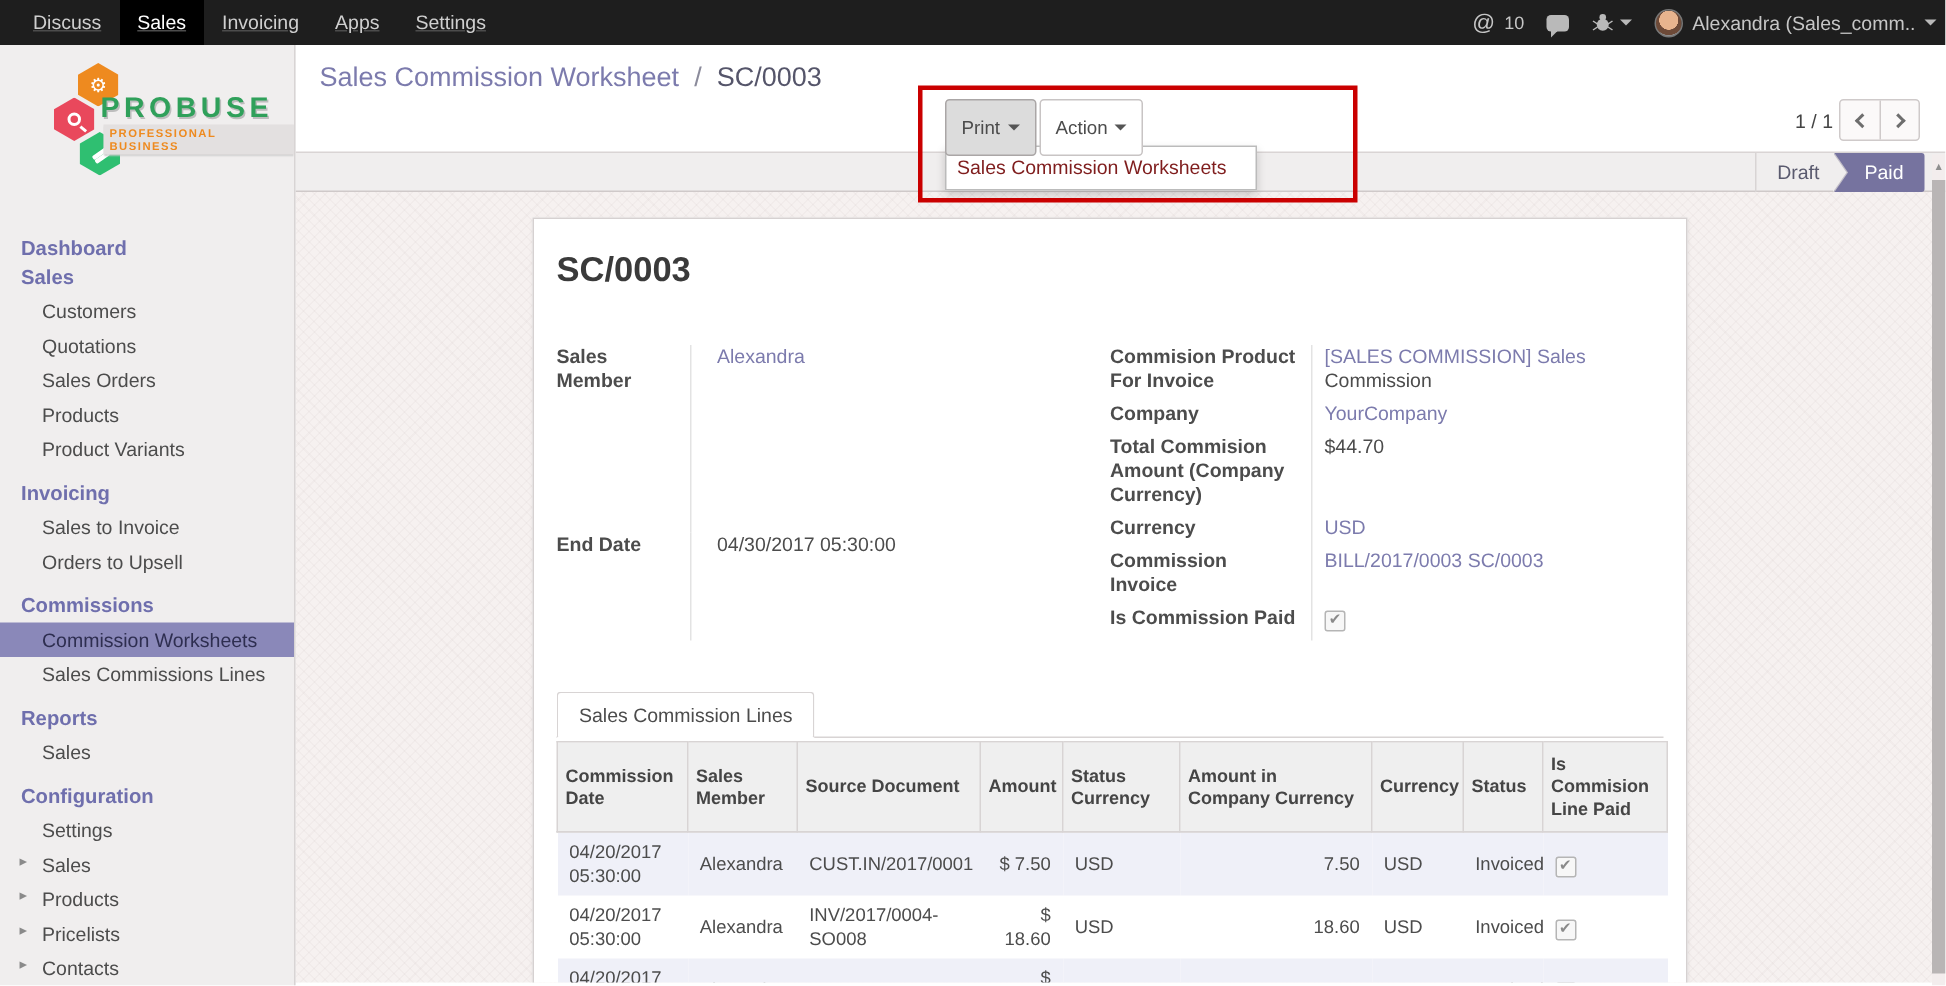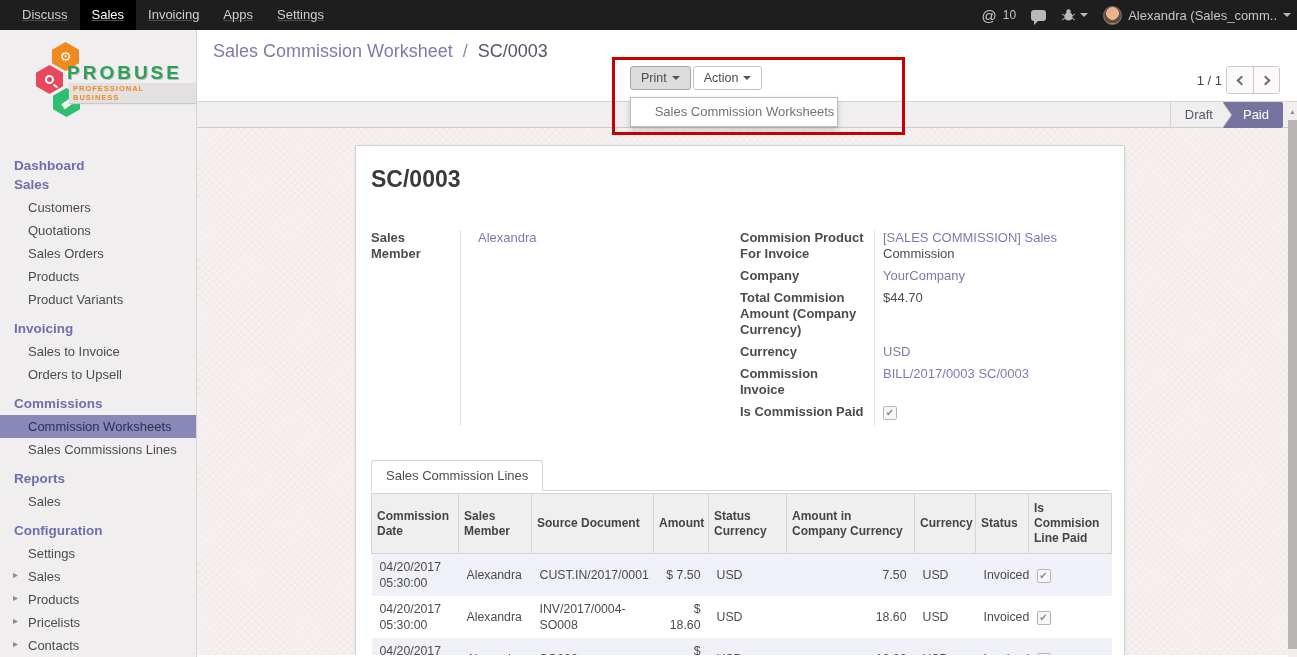--- a/index.html
+++ b/index.html
@@ -87,26 +87,26 @@
   table.lines { border-collapse:collapse; width:740px; margin-top:2px; font-size:12.3px; table-layout:fixed; }
   table.lines th { background:#efefef; border:1px solid #d8d4d4; font-weight:bold; color:#454545; text-align:left; padding:7px 5px; font-size:12px; line-height:15px; vertical-align:middle; }
   table.lines td { padding:5px 8px; line-height:16px; vertical-align:middle; color:#4c4c4c; }
   tr.line-row { cursor:pointer; }
   tr.row-stripe { background:#eff0f8; }
   td.num, th.num { text-align:right; }
   .cell-check { text-align:left; }
 
   
   .btn-group { position:absolute; left:433px; top:36px; display:flex; z-index:20; }
-  .btn { height:24px; line-height:24px; padding:0 10px; font-size:12.5px; border:1px solid #c8c4c4; background:#fff; border-radius:3px; color:#4c4c4c; cursor:pointer; display:flex; align-items:center; gap:5px; }
+  .btn { height:38px; line-height:24px; padding:0 10px; font-size:12.5px; border:1px solid #c8c4c4; background:#fff; border-radius:3px; color:#4c4c4c; cursor:pointer; display:flex; align-items:center; gap:5px; }
   .btn.pressed { background:#dcdcdc; border-color:#aaa6a6; }
   .btn + .btn { margin-left:2px; }
   .btn .caret-down { border-top-color:#555; }
   .dropdown-menu { position:absolute; left:433px; top:67px; width:208px; background:#fff; border:1px solid #bbb; box-shadow:0 3px 6px rgba(0,0,0,.18); z-index:19; }
-  .dropdown-item { line-height:28px; padding-left:21px; font-size:13px; color:#737373; cursor:pointer;text-align:center; }
+  .dropdown-item { line-height:28px; padding-left:7px; font-size:13px; color:#7f1d1d; cursor:pointer; }
   .highlight-rect { position:absolute; left:415px; top:27px; width:293px; height:78px; border:3px solid #ca0000; z-index:30; pointer-events:none; }
 
   
   .scrollbar { position:absolute; right:0; top:73px; width:9px; height:554px; background:#f3eded; z-index:40; }
   .scroll-up { height:17px; display:flex; align-items:center; justify-content:center; font-size:7px; color:#8f8f8f; cursor:pointer; }
   .scroll-thumb { position:absolute; top:17px; left:0; width:9px; height:529px; background:#b9b5b5; cursor:pointer; }
 </style>
 </head>
 <body>
 
@@ -237,20 +237,24 @@
   <div class="content">
     <div class="sheet">
       <div class="sheet-title">SC/0003</div>
 
       <div class="field-groups">
 
         <div class="fgroup fg-left">
           <div class="frow">
             <div class="flabel">Sales Member</div>
             <div class="fvalue"><span class="flink">Alexandra</span></div>
+          </div>
+          <div class="frow">
+            <div class="flabel">End Date</div>
+            <div class="fvalue">04/30/2017 05:30:00</div>
           </div>
         </div>
 
         <div class="fgroup fg-right">
           <div class="frow">
             <div class="flabel">Commision Product For Invoice</div>
             <div class="fvalue">
               <span class="flink">[SALES COMMISSION] Sales</span><br>
               <span>Commission</span>
             </div>

